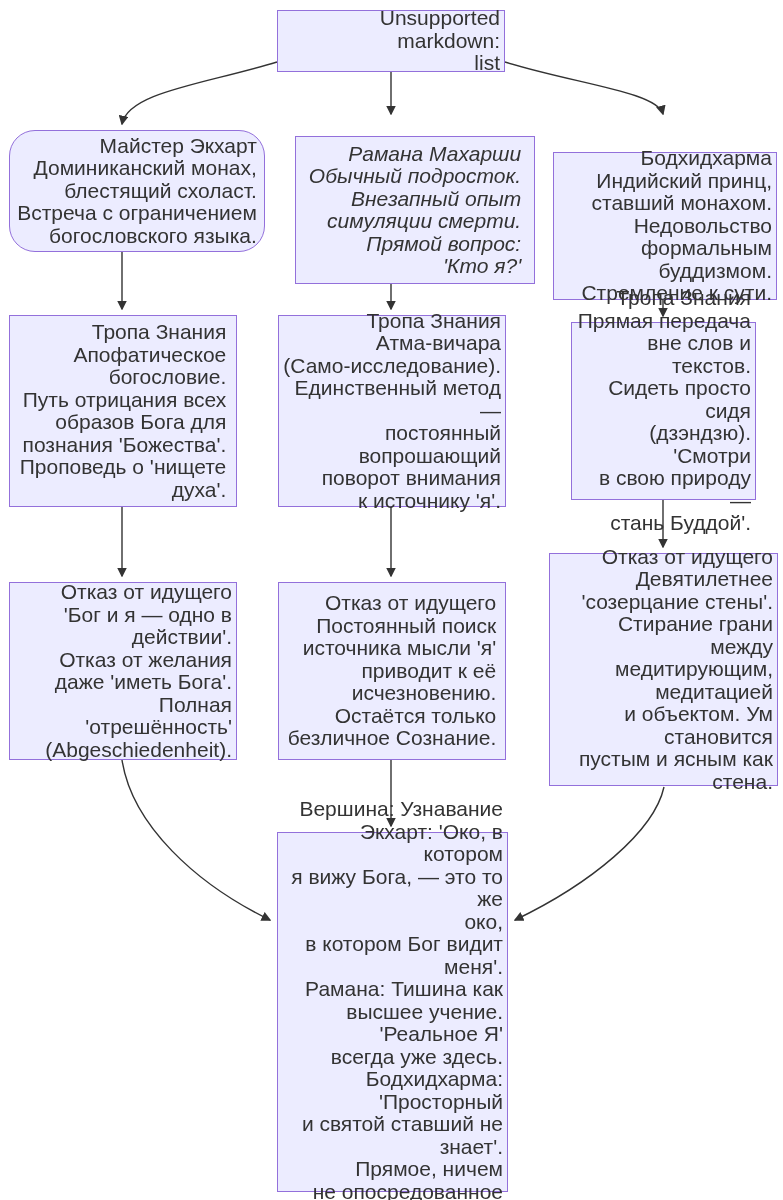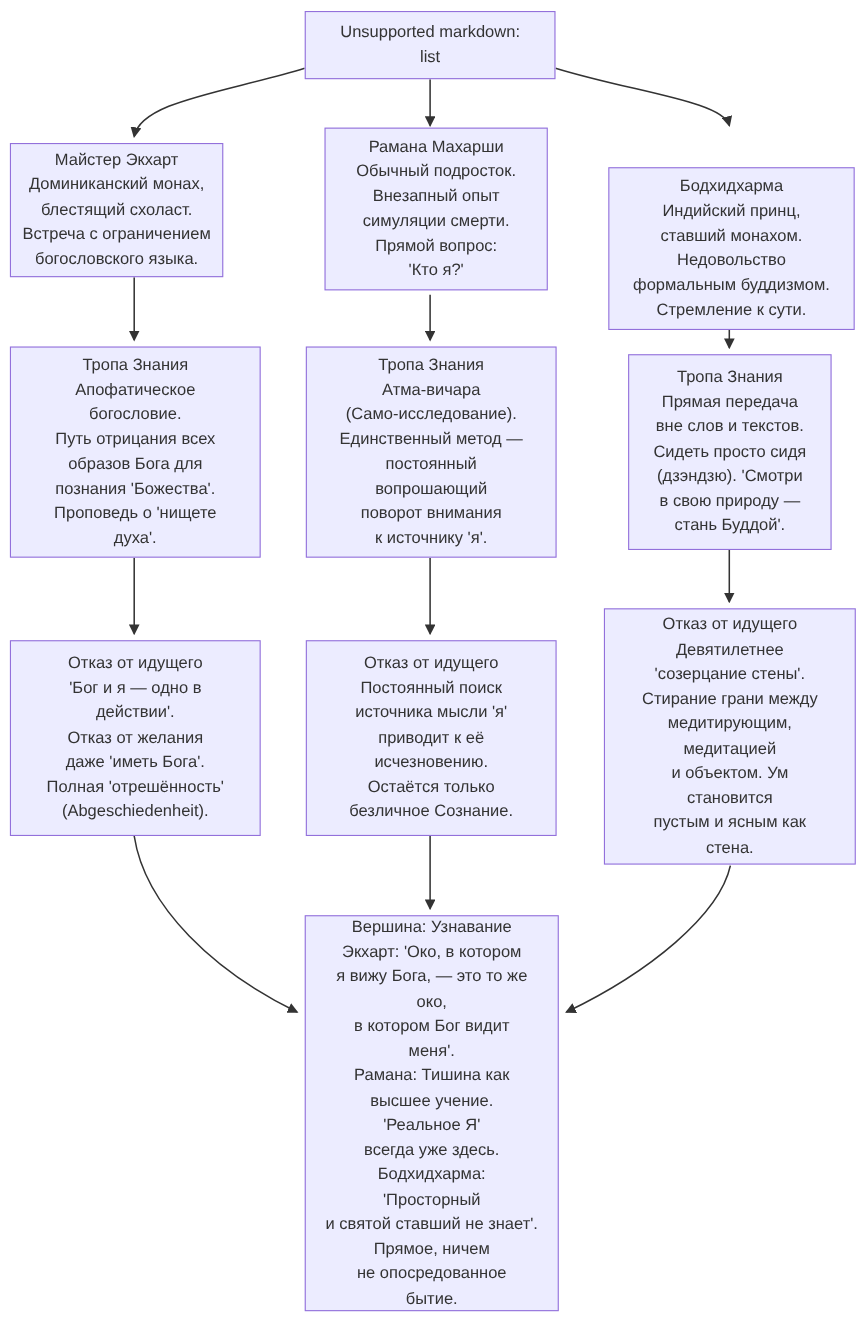--- a/index.html
+++ b/index.html
@@ -11,29 +11,29 @@
     overflow:hidden;
   }
   .edges{position:absolute;left:0;top:0;z-index:1;}
   .edges path.edge{fill:none;stroke:var(--arrow,#333333);stroke-width:1.4px;}
   .node{
     position:absolute;z-index:2;
     box-sizing:border-box;
     background:var(--node_fill,#ECECFF);
     border:1px solid var(--node_border,#9370DB);
     color:var(--text_color,#333333);
-    font-size:15px;line-height:22.5px;
-    text-align:center;white-space:pre-line;
+    font-size:21px;line-height:22.5px;
+    text-align:right;white-space:pre-line;
     display:flex;align-items:center;justify-content:center;
     padding:2px 4px;
   }
   
   .n-root {left:277px;top:10px;width:228px;height:62px;}
-  .n-e1   {left:9px;  top:130px;width:194px;height:122px;}
-  .n-r1   {left:295px;top:116px;width:203px;height:148px;}
+  .n-e1   {left:9px;  top:130px;width:256px;height:122px;border-radius:26px;}
+  .n-r1   {left:295px;top:136px;width:240px;height:148px;font-style:italic;}
   .n-b1   {left:553px;top:120px;width:224px;height:148px;margin-top:32px;}
   .n-e2   {left:9px;  top:315px;width:228px;height:192px;}
   .n-r2   {left:278px;top:315px;width:228px;height:192px;}
   .n-b2   {left:571px;top:322px;width:185px;height:178px;}
   .n-e3   {left:9px;  top:582px;width:228px;height:178px;}
   .n-r3   {left:278px;top:582px;width:228px;height:178px;}
   .n-b3   {left:549px;top:553px;width:229px;height:233px;}
   .n-final{left:277px;top:832px;width:231px;height:360px;}
 </style>
 </head>

